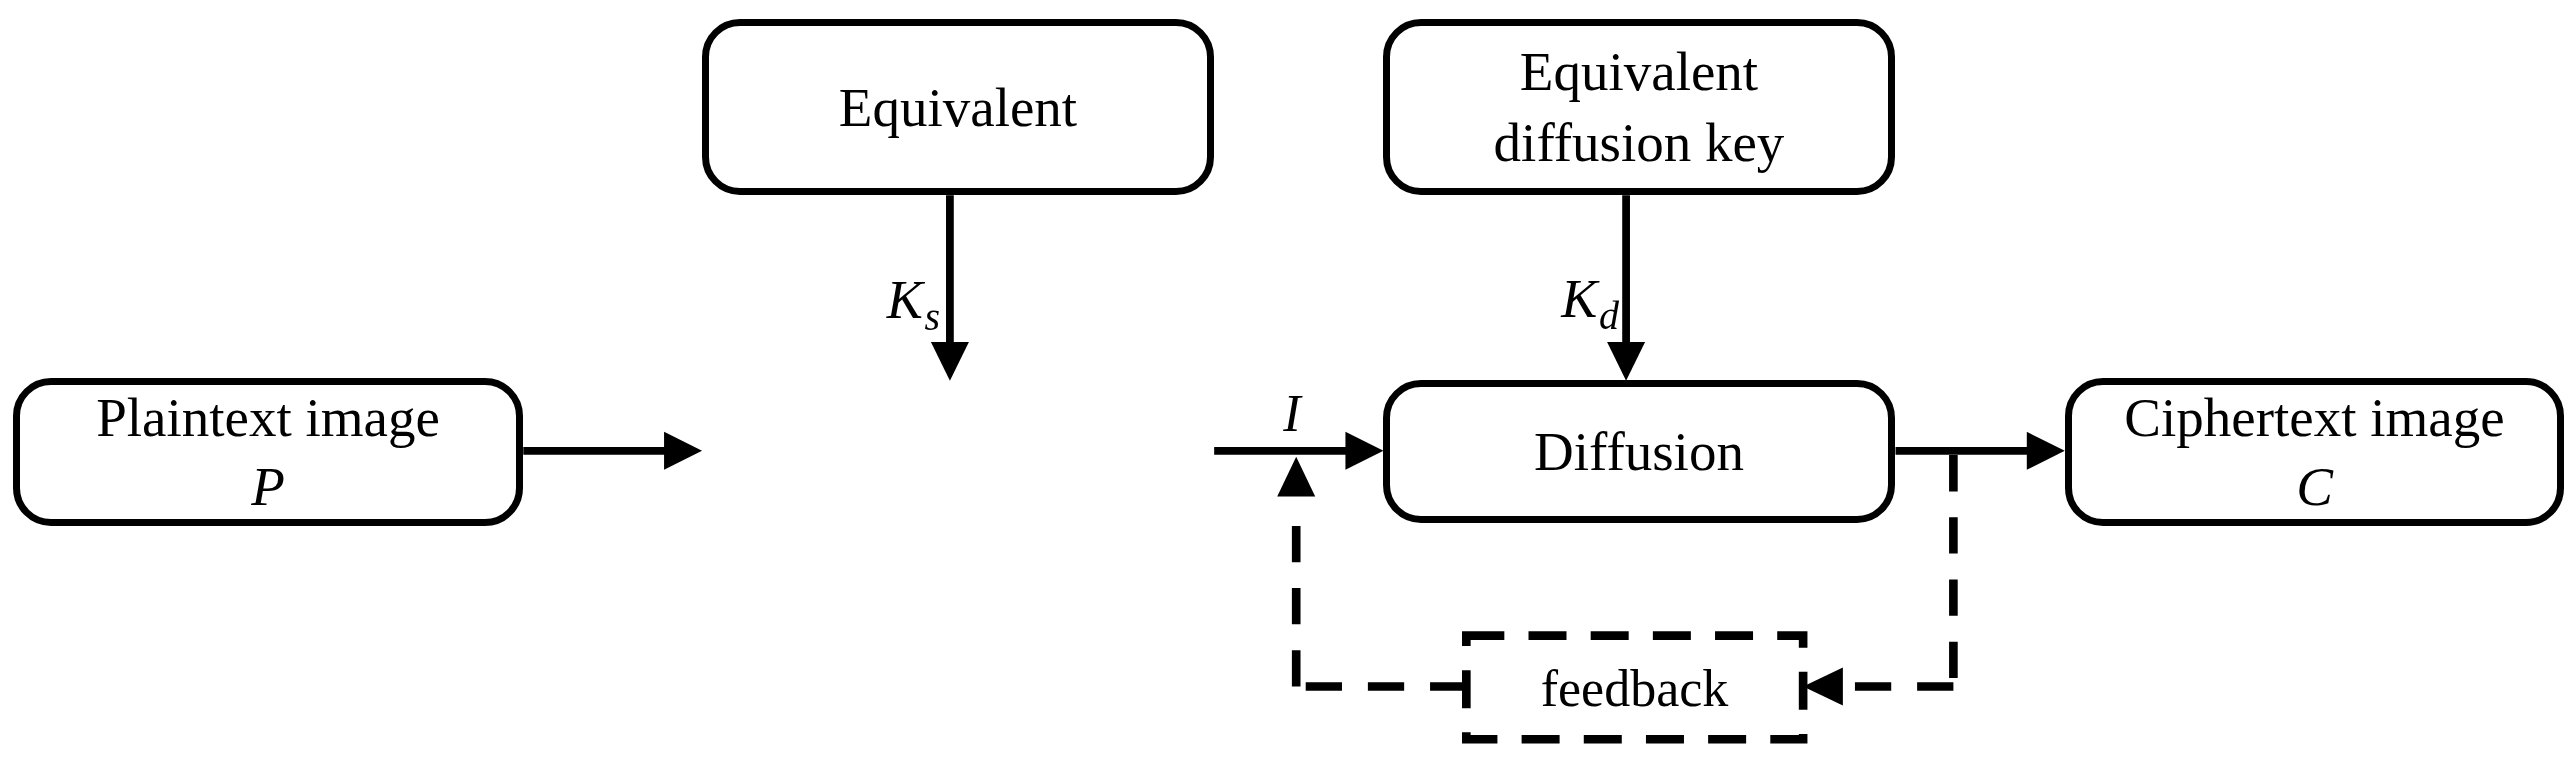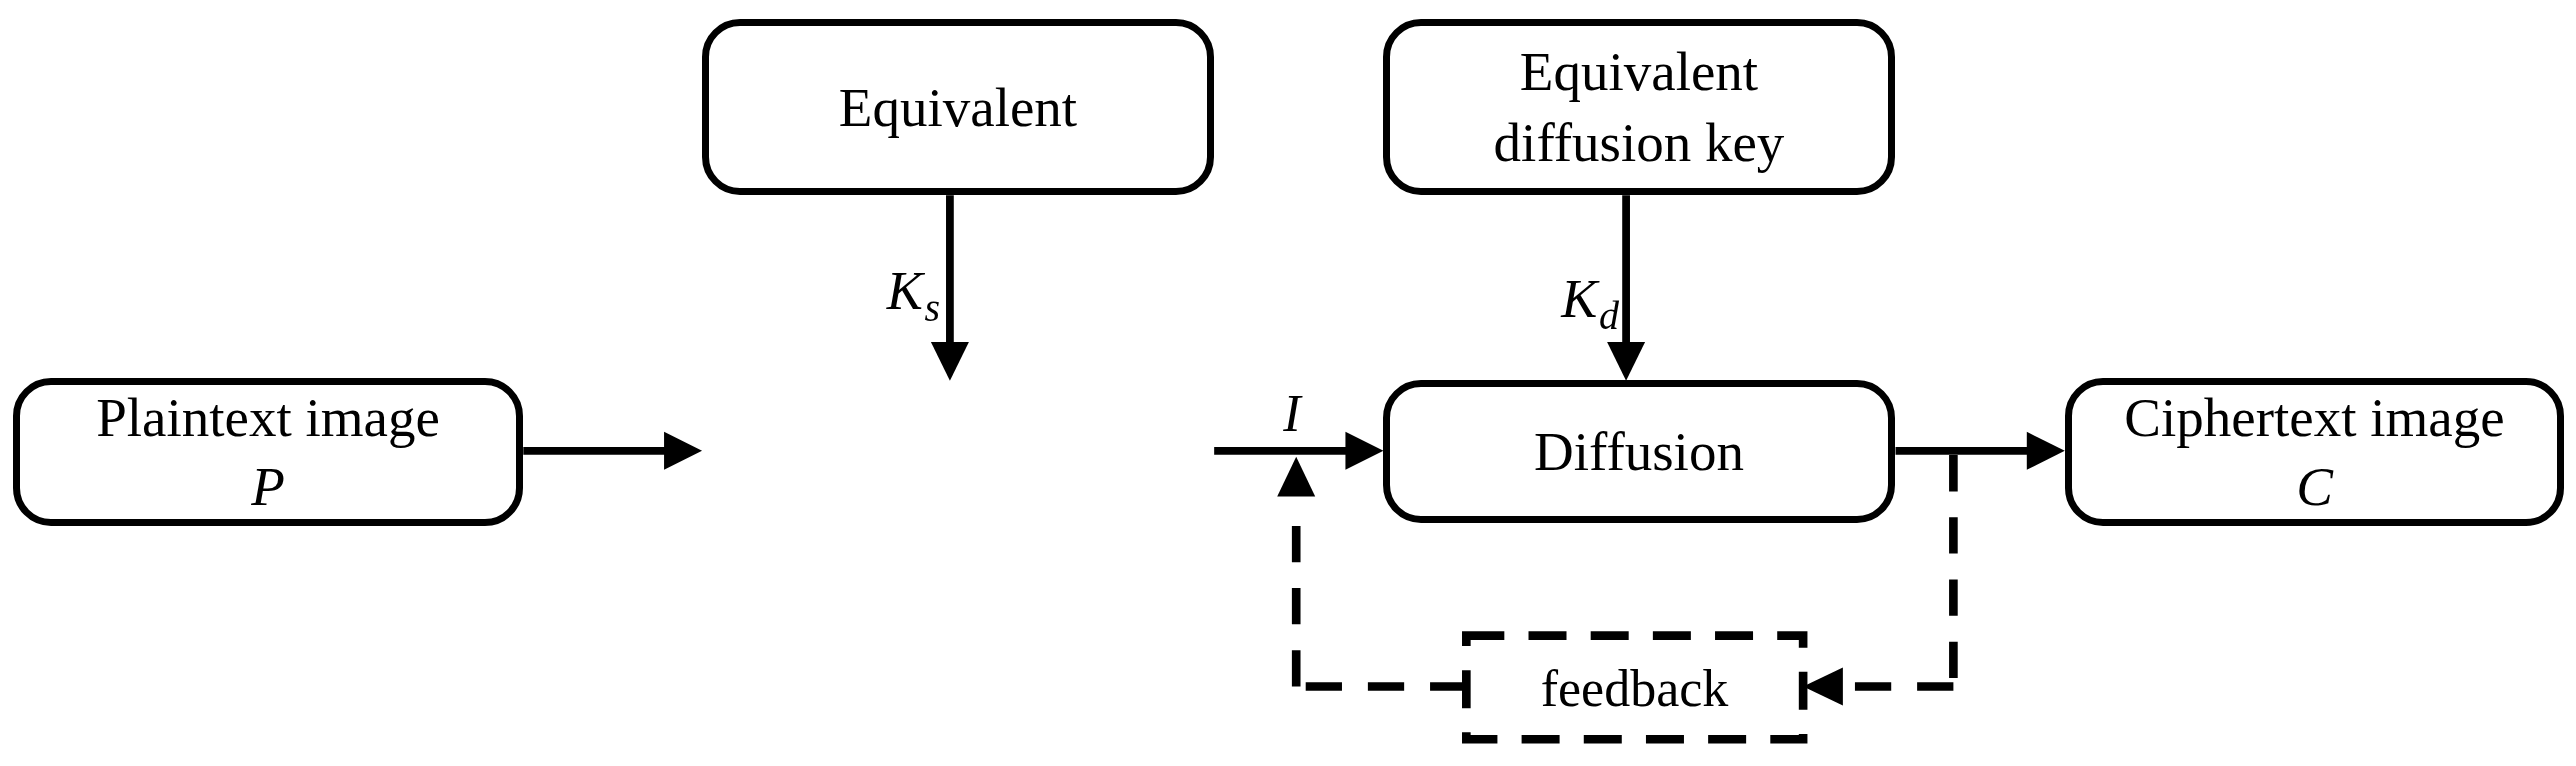--- a/index.html
+++ b/index.html
@@ -132,21 +132,21 @@
 
   <div class="box" style="left:2065px; top:378px; width:499px; height:148px; line-height:69px;">
     <div class="bl">Ciphertext image</div>
     <div class="bl it">C</div>
   </div>
 
   <div class="box" style="left:1383px; top:380px; width:512px; height:143px;">
     <div class="bl">Diffusion</div>
   </div>
 
-  <div class="klabel" style="left:812px; top:260px; width:128px;">
+  <div class="klabel" style="left:812px; top:269px; width:128px;">
     <span>K</span><span class="ksub">s</span>
   </div>
 
   <div class="klabel" style="left:1491px; top:268px; width:128px;">
     <span>K</span><span class="ksub">d</span>
   </div>
 
   <div class="ilabel" style="left:1262px; top:384px; width:60px;">I</div>
 
   <div class="fblabel">feedback</div>

